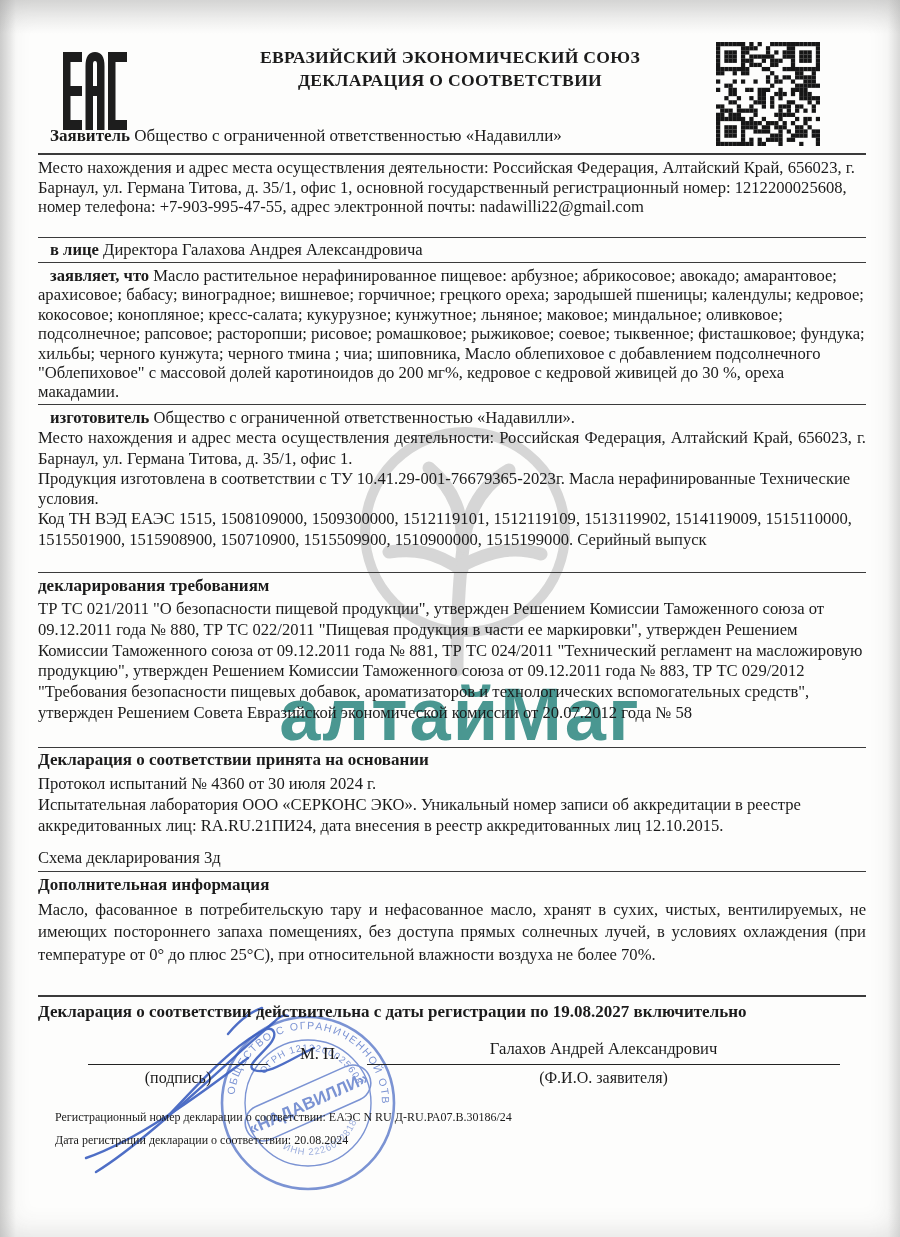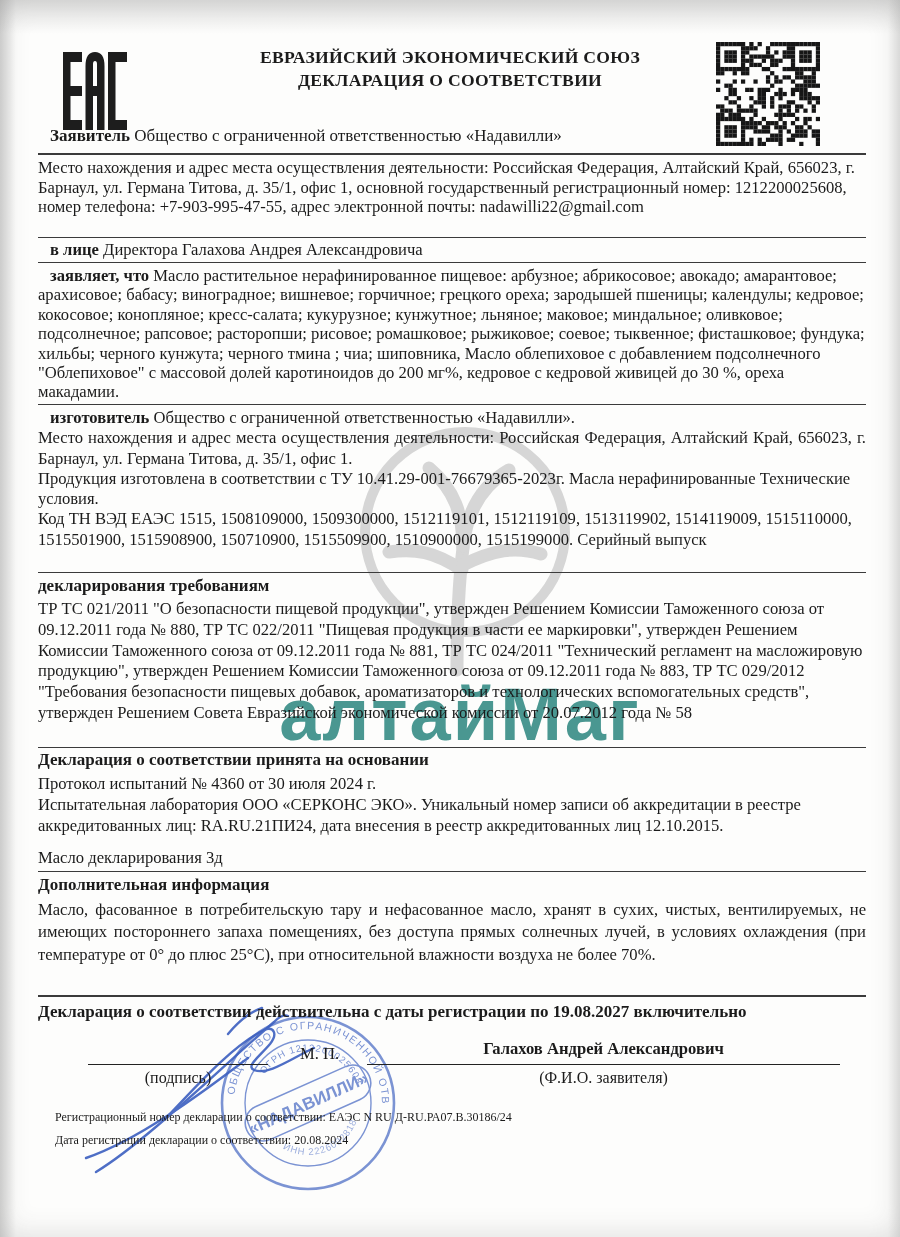--- a/index.html
+++ b/index.html
@@ -431,21 +431,21 @@
   </div>
   <div class="rule thin" style="top:572px;"></div>
 
   <p class="abs z1 content h-bold" style="top:576px;">декларирования требованиям</p>
   <p class="abs z1 content body-txt" style="top:599px;line-height:20.8px;">ТР ТС 021/2011 "О безопасности пищевой продукции", утвержден Решением Комиссии Таможенного союза от 09.12.2011 года № 880, ТР ТС 022/2011 "Пищевая продукция в части ее маркировки", утвержден Решением Комиссии Таможенного союза от 09.12.2011 года № 881, ТР ТС 024/2011 "Технический регламент на масложировую продукцию", утвержден Решением Комиссии Таможенного союза от 09.12.2011 года № 883, ТР ТС 029/2012 "Требования безопасности пищевых добавок,  ароматизаторов и технологических вспомогательных средств", утвержден Решением Совета Евразийской экономической комиссии от 20.07.2012 года № 58</p>
   <div class="rule thin" style="top:747px;"></div>
 
   <p class="abs z1 content h-bold" style="top:750px;">Декларация о соответствии принята на основании</p>
   <p class="abs z1 content body-txt" style="top:774px;">Протокол испытаний № 4360 от 30 июля 2024 г.</p>
   <p class="abs z1 content body-txt" style="top:795px;line-height:20.5px;">Испытательная лаборатория ООО «СЕРКОНС ЭКО». Уникальный номер записи об аккредитации в реестре аккредитованных лиц: RA.RU.21ПИ24, дата внесения в реестр аккредитованных лиц 12.10.2015.</p>
-  <p class="abs z1 content body-txt" style="top:848px;">Масло декларирования 3д</p>
+  <p class="abs z1 content body-txt" style="top:848px;">Схема декларирования 3д</p>
   <div class="rule thin" style="top:871px;"></div>
 
   <p class="abs z1 content h-bold" style="top:875px;">Дополнительная информация</p>
   <p class="abs z1 content body-txt j" style="top:899px;line-height:22.4px;">Масло, фасованное в потребительскую тару и нефасованное масло, хранят в сухих, чистых, вентилируемых, не имеющих постороннего запаха помещениях, без доступа прямых солнечных лучей, в условиях охлаждения (при температуре от 0° до плюс 25°С), при относительной влажности воздуха не более 70%.</p>
   <div class="rule" style="top:995px;border-top-width:2.4px;"></div>
 
   <p class="abs z1 content h-bold" style="top:1002px;">Декларация о соответствии действительна с даты регистрации по 19.08.2027 включительно</p>
 
   <svg class="abs" style="left:213px;top:1008px;opacity:.8;" width="190" height="190" viewBox="0 0 190 190">
     <defs>
@@ -479,20 +479,20 @@
       <path d="M86 120 C110 96 150 48 186 30 C196 26 200 34 192 44 C180 58 168 66 176 70 C190 76 214 58 236 48"></path>
       <path d="M150 34 C160 22 172 12 184 8"></path>
     </g>
   </svg>
 
   <div class="sigline" style="left:88px;top:1064px;width:180px;"></div>
   <div class="abs caption" style="left:88px;top:1069px;width:180px;">(подпись)</div>
 
   <div class="abs z1 body-txt" style="left:300px;top:1044px;">М. П.</div>
 
-  <div class="abs z1 caption" style="left:367px;top:1039px;width:473px;font-size:16.6px;font-weight:bold;">Галахов Андрей Александрович</div>
+  <div class="abs z1 caption" style="left:367px;top:1039px;width:473px;font-size:16.6px;">Галахов Андрей Александрович</div>
   <div class="sigline" style="left:367px;top:1064px;width:473px;"></div>
   <div class="abs z1 caption" style="left:367px;top:1069px;width:473px;">(Ф.И.О. заявителя)</div>
 
   <p class="abs z1 reg-line" style="left:55px;top:1106px;width:820px;">Регистрационный номер декларации о соответствии: ЕАЭС N RU Д-RU.РА07.В.30186/24</p>
   <p class="abs z1 reg-line" style="left:55px;top:1129px;width:820px;">Дата регистрации декларации о соответствии: 20.08.2024</p>
 
 </div>
 
 </body></html>

